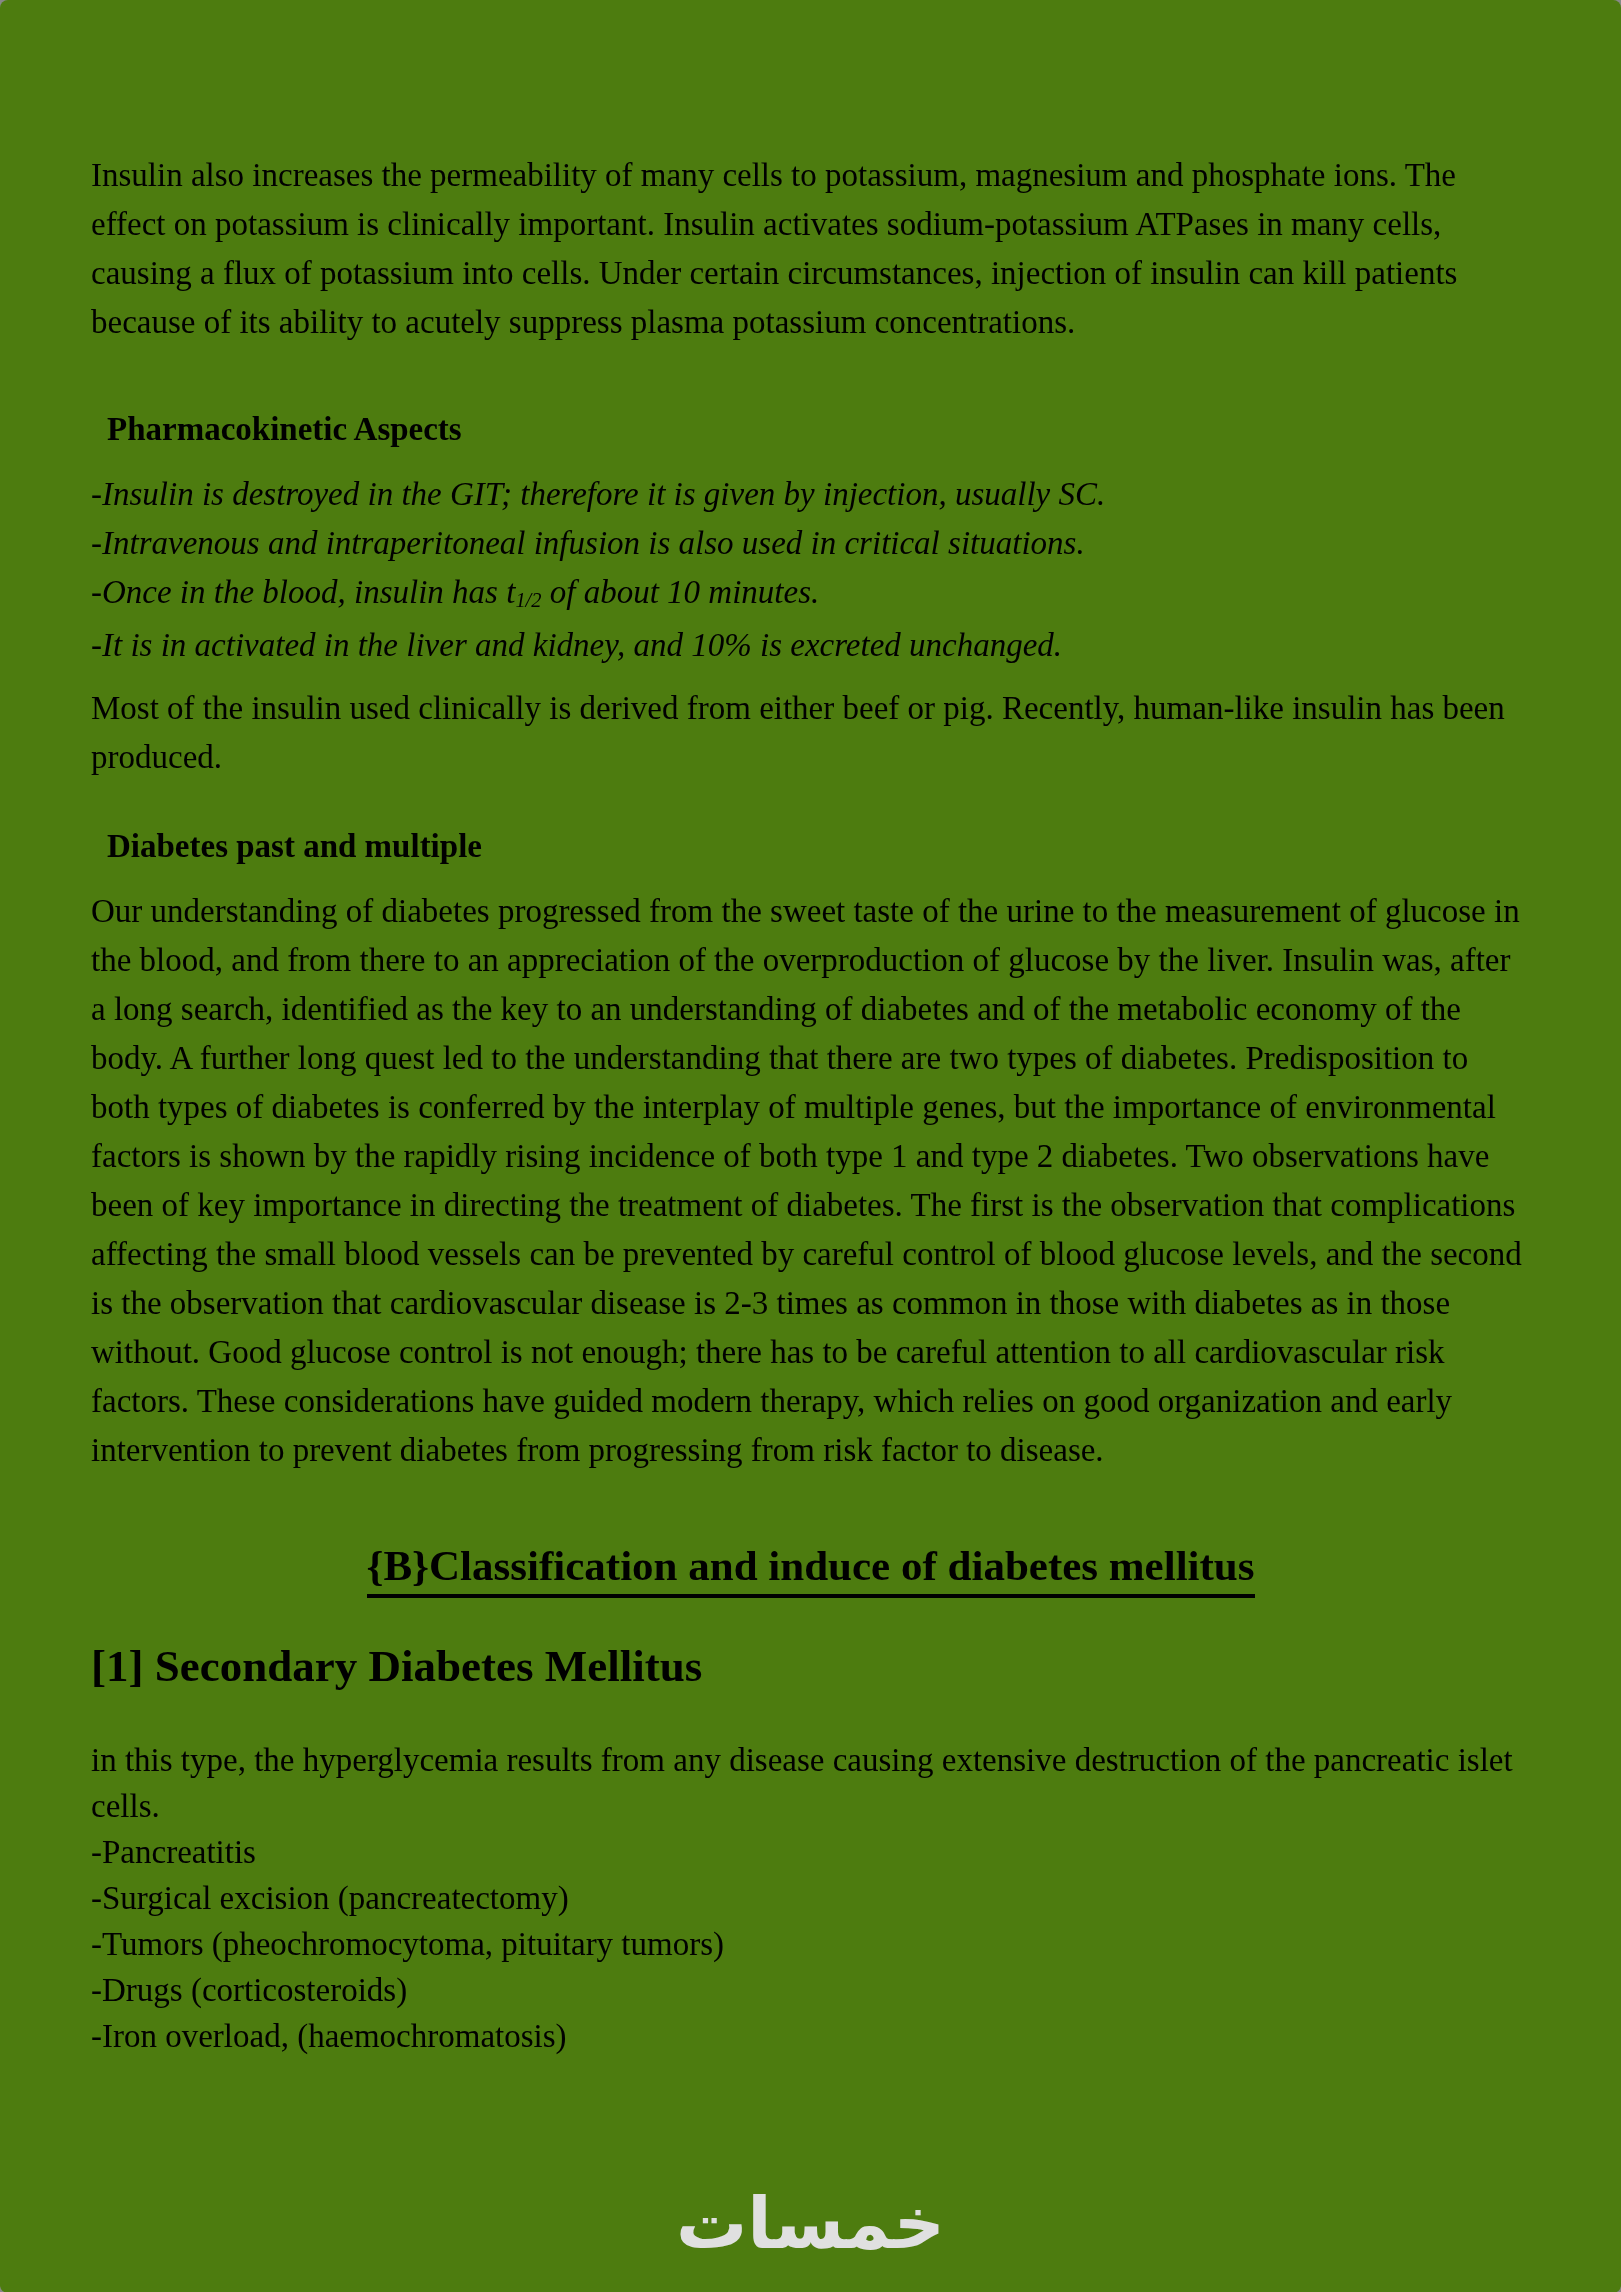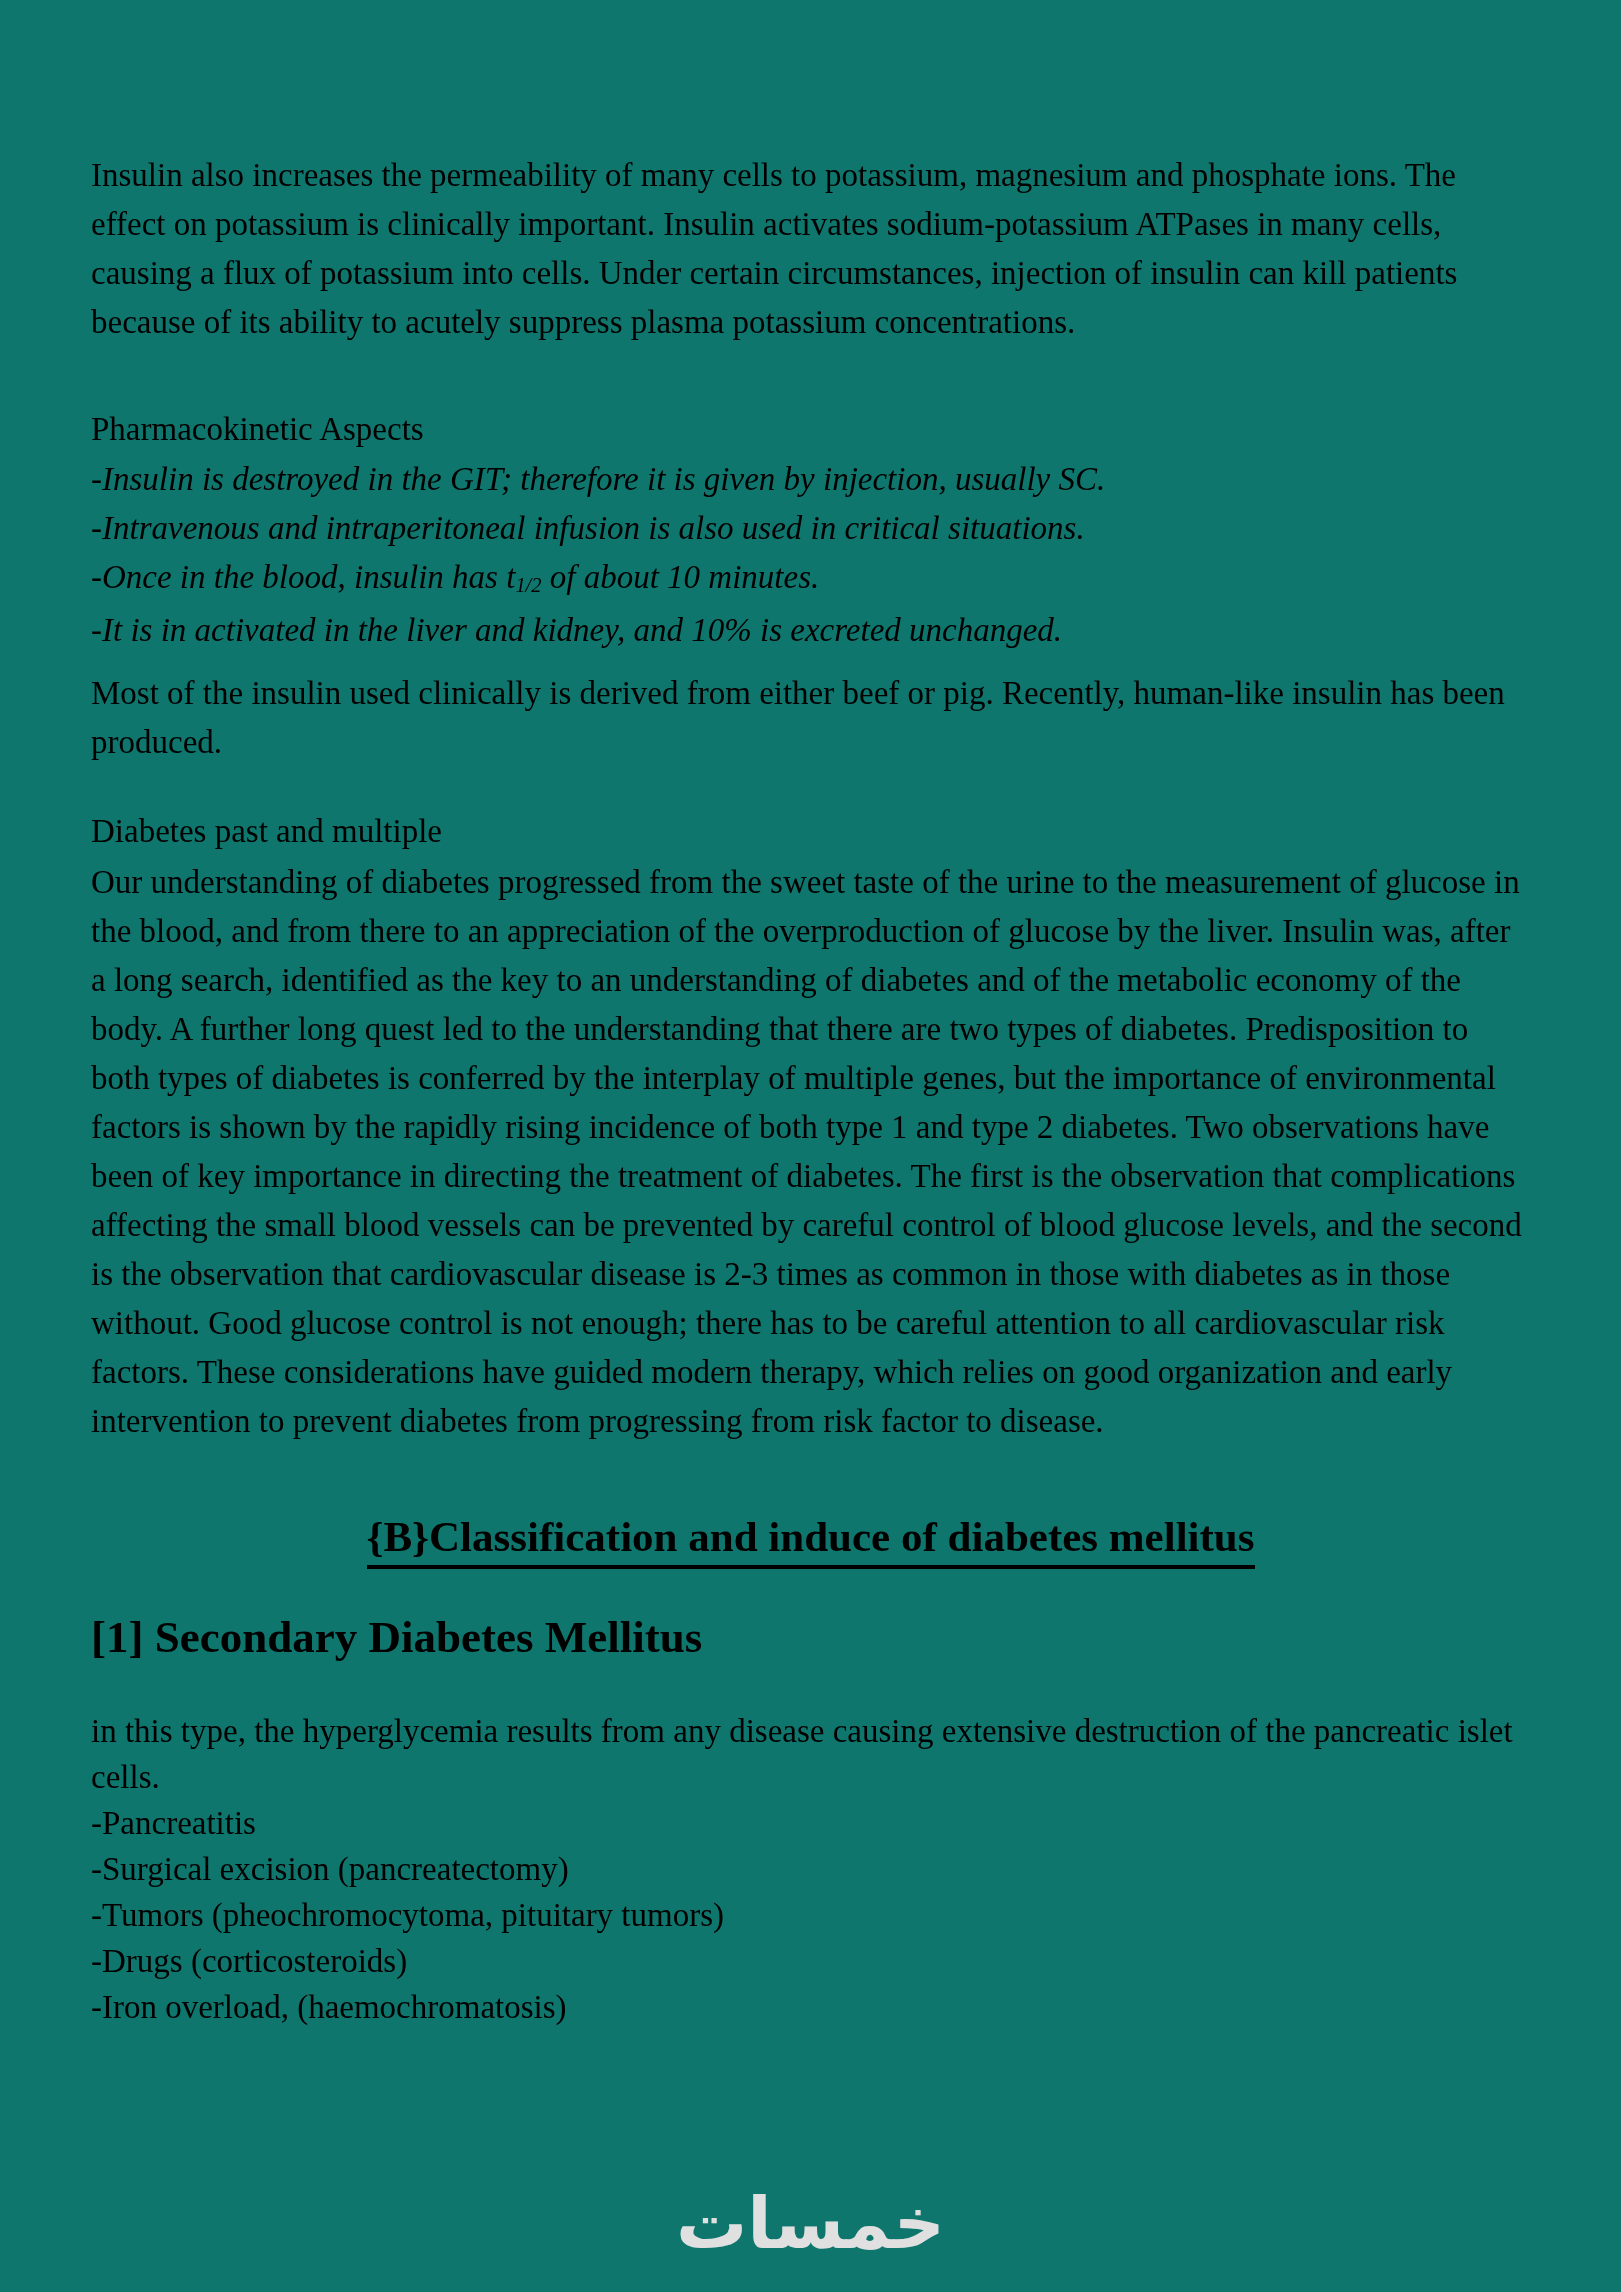--- a/index.html
+++ b/index.html
@@ -1,39 +1,40 @@
 <!DOCTYPE html>
 <html><head>
 <meta charset="utf-8">
 <style>
   html,body { margin:0; padding:0; background:#888; }
   .page {
     position: relative;
     width: 1621px;
     height: 2293px;
-    background: #0f766e;
+    background: #4d7c0f;
     margin: 0 auto;
     overflow: hidden;
     font-family: "Liberation Serif", "DejaVu Serif", serif;
     color: #000000;
+    border-radius: 8px;
   }
   .content {
     position: absolute;
     left: 91px;
     top: 0;
     width: 1439px;
     padding-top: 151px;
     font-size: 33px;
     line-height: 49px;
     text-align: left;
   }
   .para { margin:0; }
   .subhead {
-    font-weight: normal;
-    margin: 0;
+    font-weight: bold;
+    margin: 16px;
   }
   .h-pharma { margin-top: 58px; }
   .bullets { margin-top: 1px; font-style: italic; }
   .bullet-line { line-height: 49px; }
   .h-source { margin-top: 54px; }
   .p-source { margin-top: 14px; }
   .h-diab { margin-top: 40px; }
   .p-diab { margin-top: 2px; }
   .big-heading {
     margin-top: 65px;

